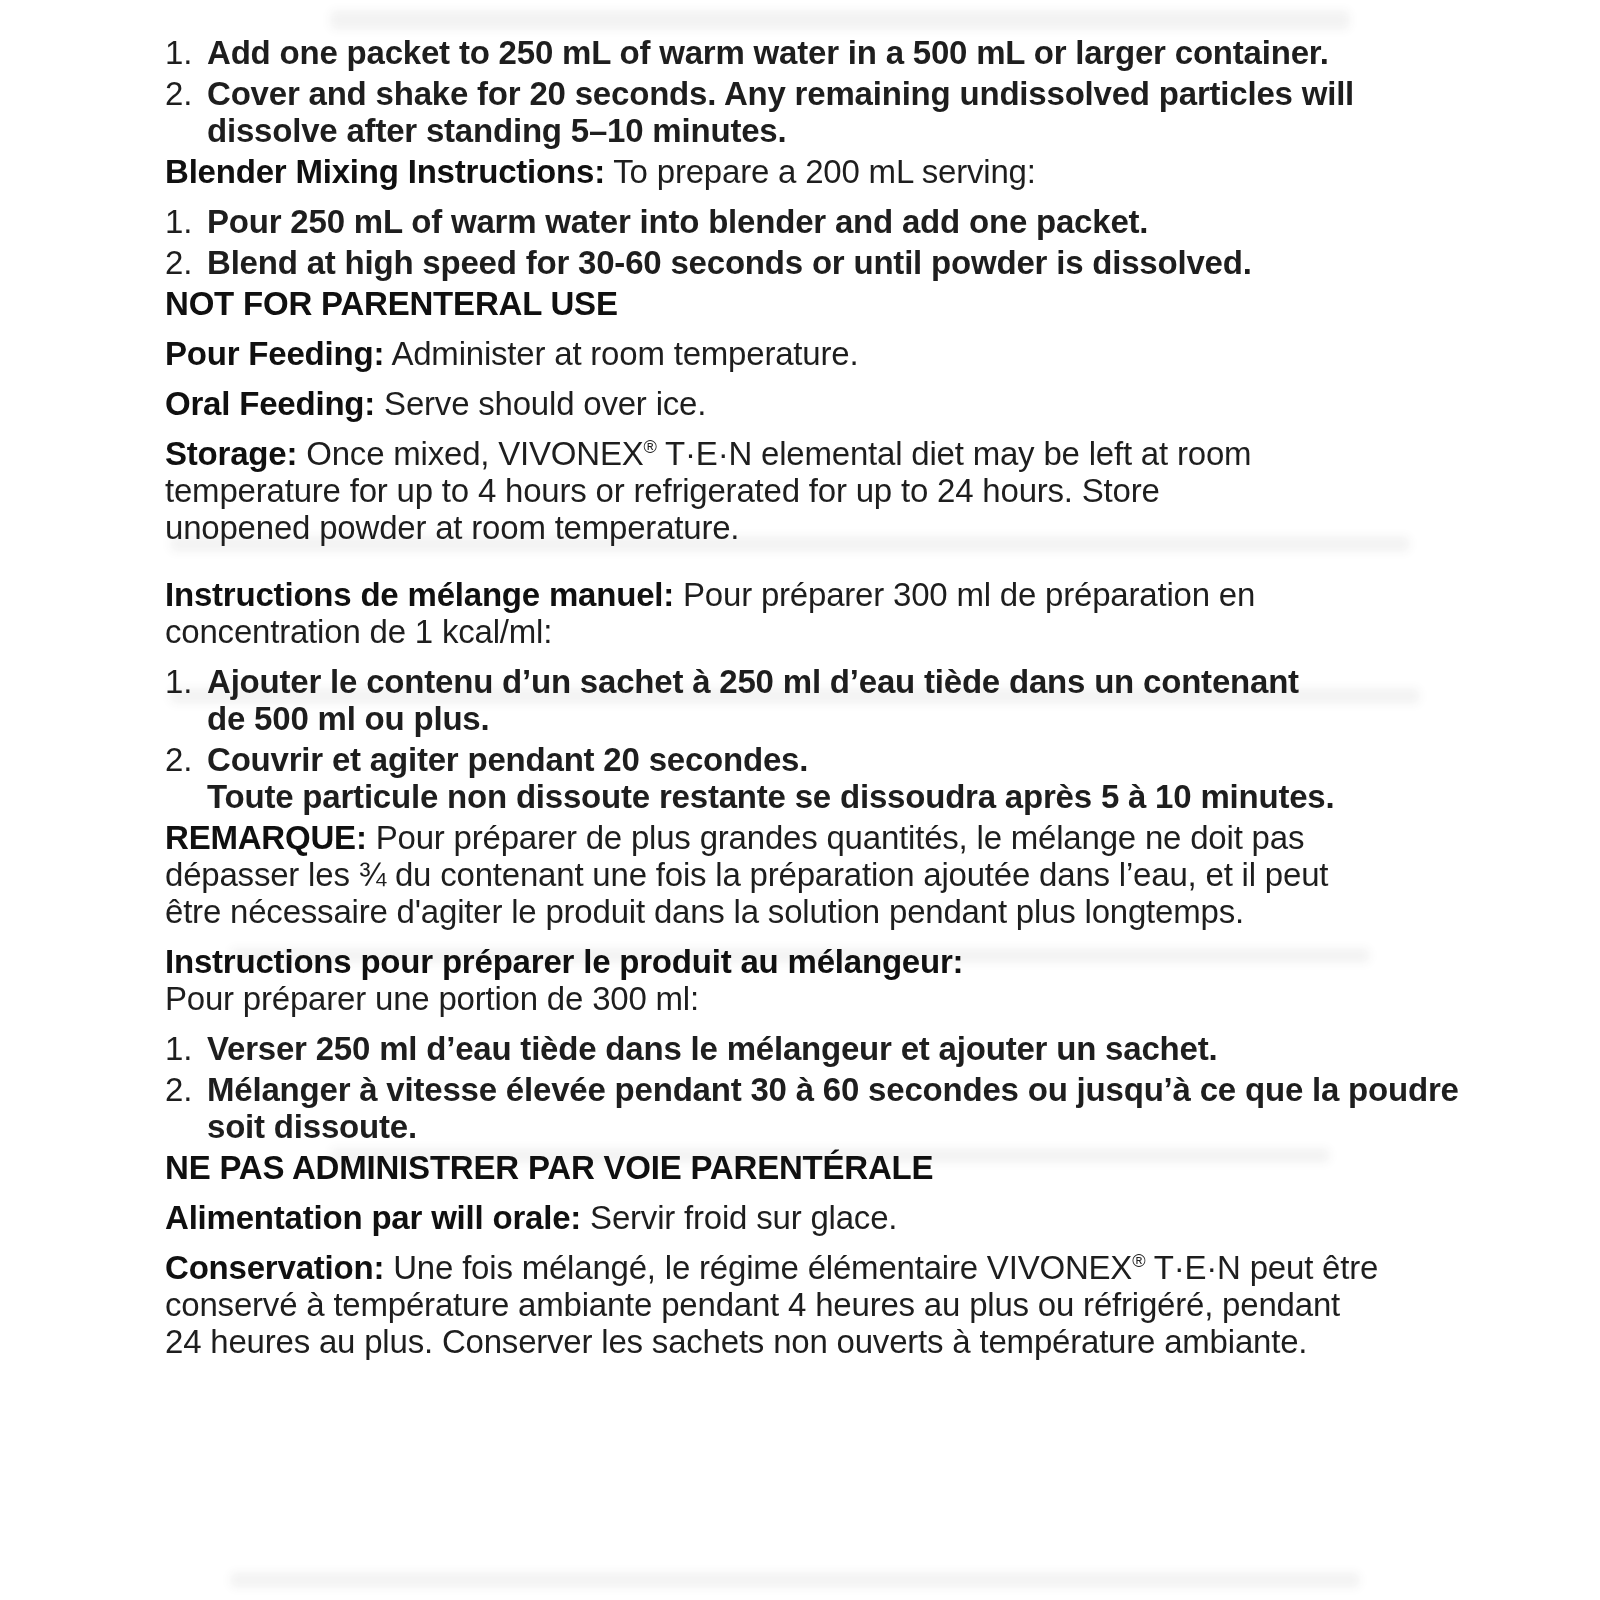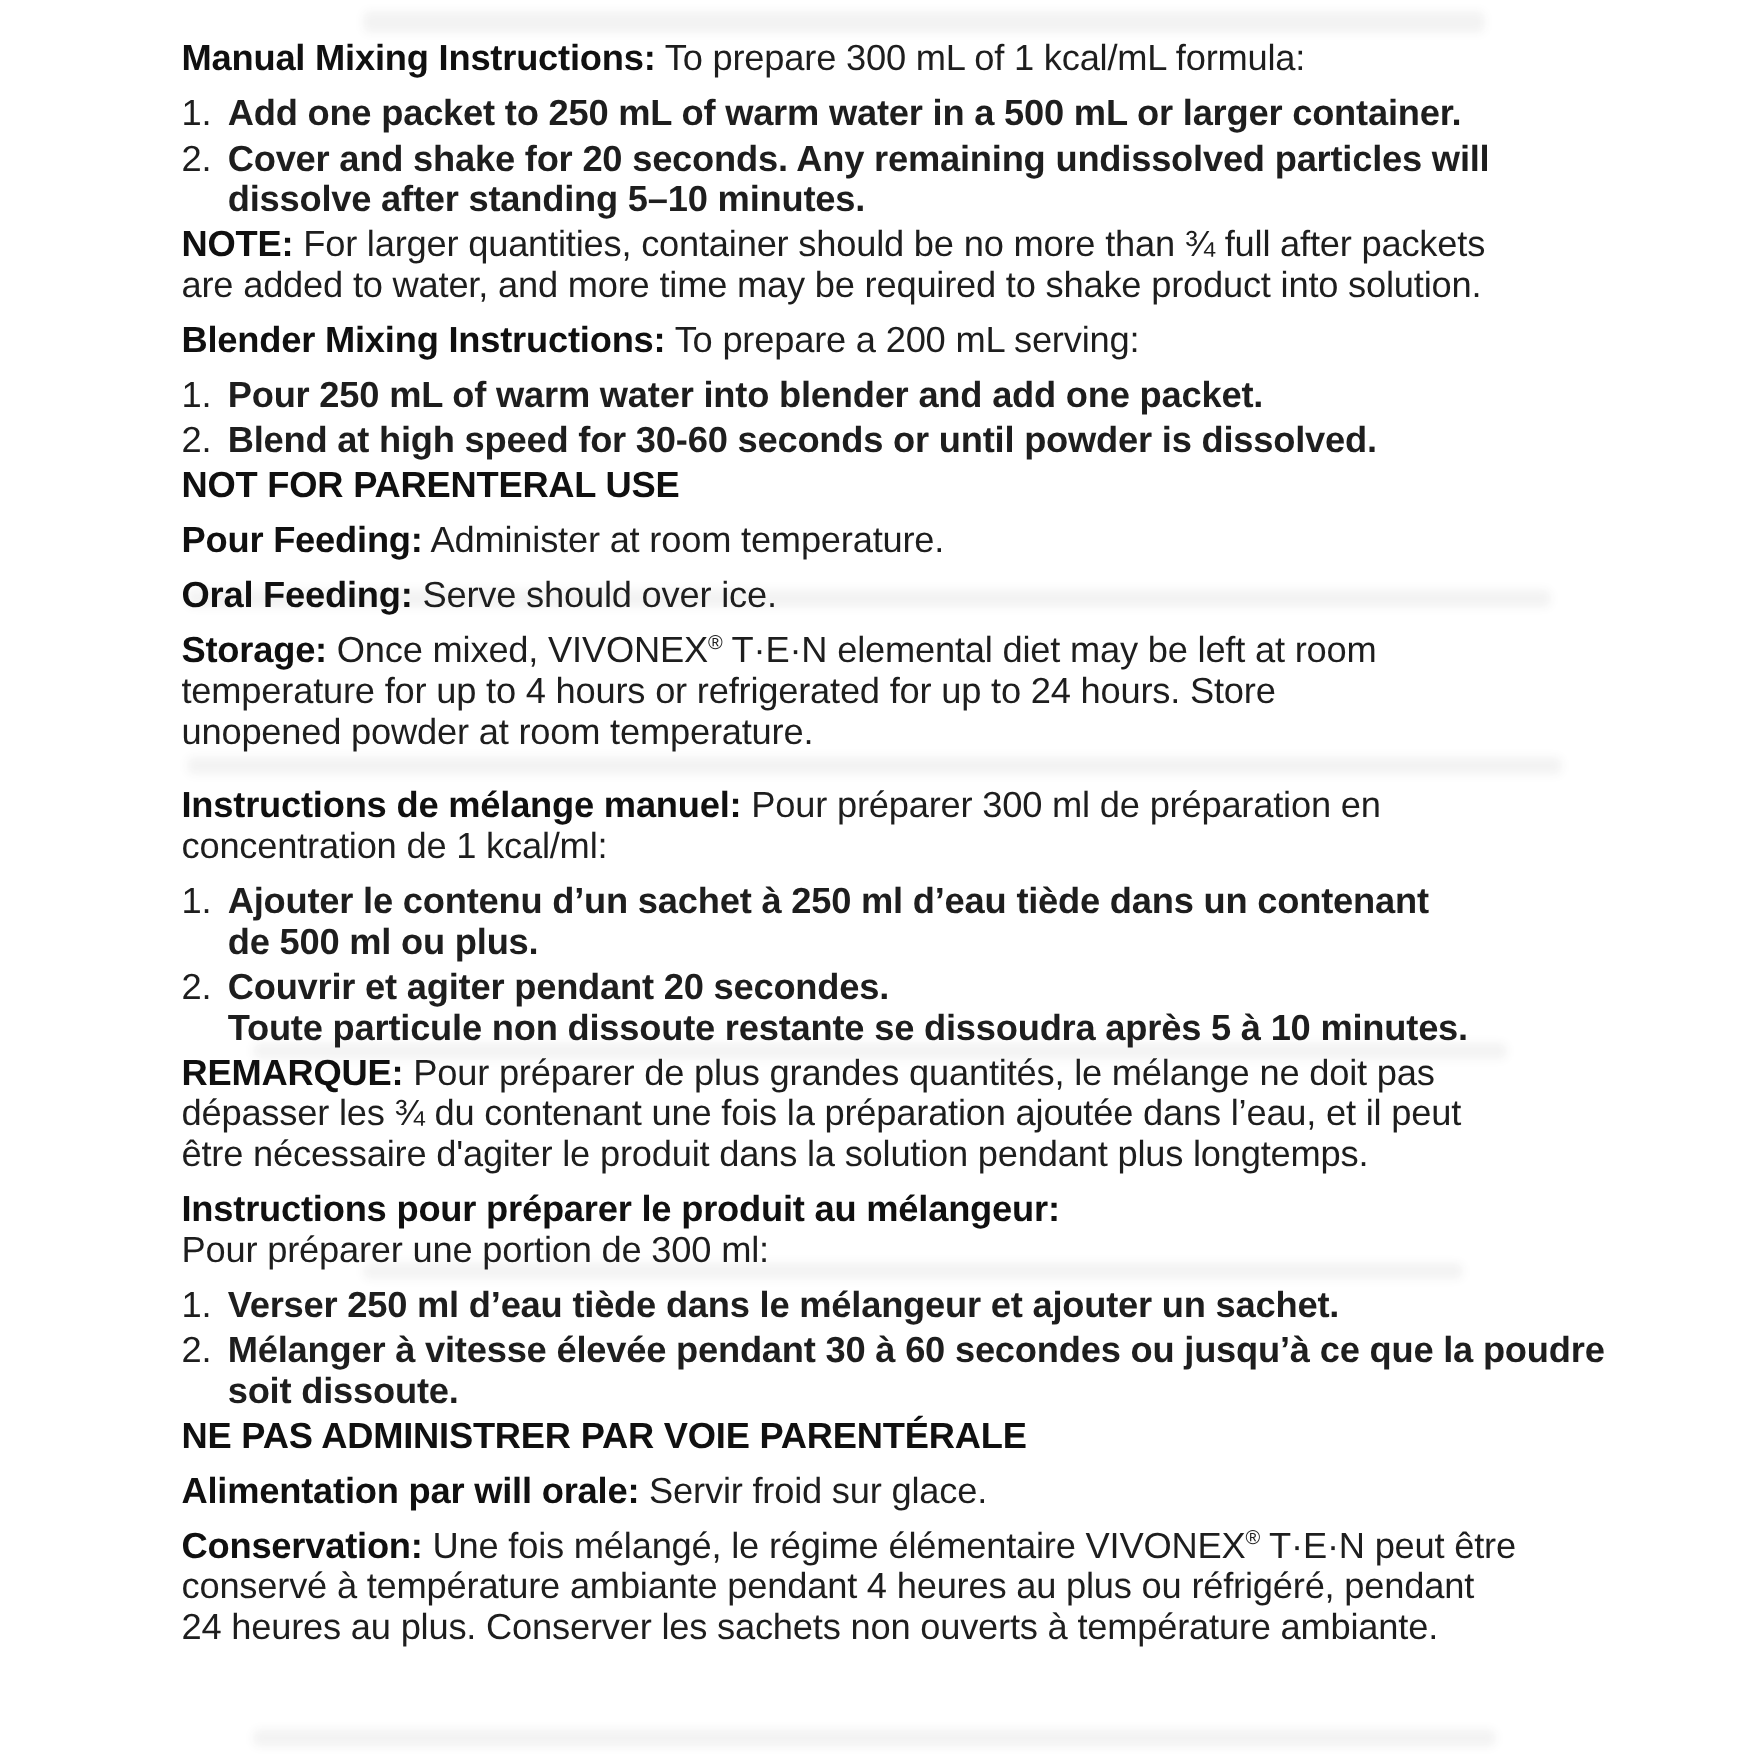--- a/index.html
+++ b/index.html
@@ -65,32 +65,29 @@
 
 <div class="ghost"></div>
 <div class="ghost"></div>
 <div class="ghost"></div>
 <div class="ghost"></div>
 <div class="ghost"></div>
 <div class="ghost"></div>
 
 <div id="label">
     <div class="section">
-      <p class="para"><b>Manual Mixing Instructions:</b><span> To prepare 300 mL of 1 kcal/mL formula:</span></p>
       <div class="item">
         <span class="num">1.</span>
         <span class="item-text">Add one packet to 250 mL of warm water in a 500 mL or larger container.</span>
       </div>
       <div class="item">
         <span class="num">2.</span>
         <span class="item-text">Cover and shake for 20 seconds. Any remaining undissolved particles will
 dissolve after standing 5–10 minutes.</span>
       </div>
-      <p class="para"><b>NOTE:</b><span> For larger quantities, container should be no more than ¾ full after packets
-are added to water, and more time may be required to shake product into solution.</span></p>
       <p class="para"><b>Blender Mixing Instructions:</b><span> To prepare a 200 mL serving:</span></p>
       <div class="item">
         <span class="num">1.</span>
         <span class="item-text">Pour 250 mL of warm water into blender and add one packet.</span>
       </div>
       <div class="item">
         <span class="num">2.</span>
         <span class="item-text">Blend at high speed for 30-60 seconds or until powder is dissolved.</span>
       </div>
       <p class="para"><b>NOT FOR PARENTERAL USE</b></p>

